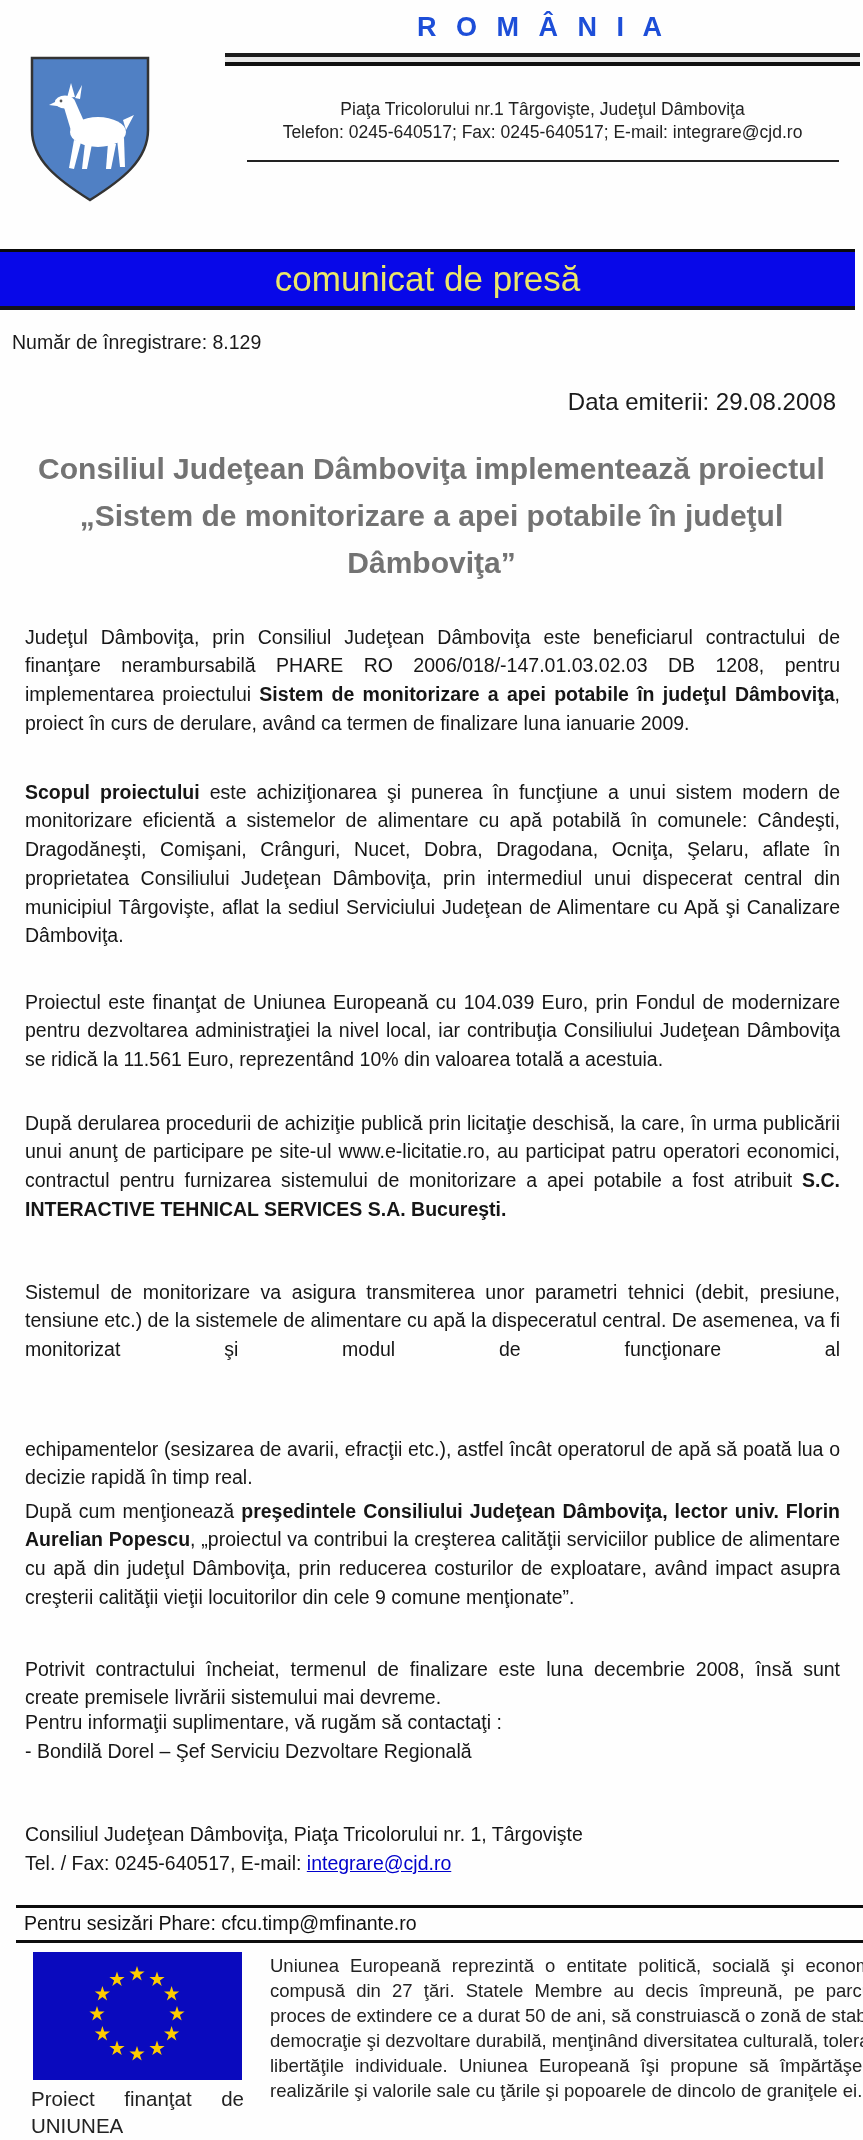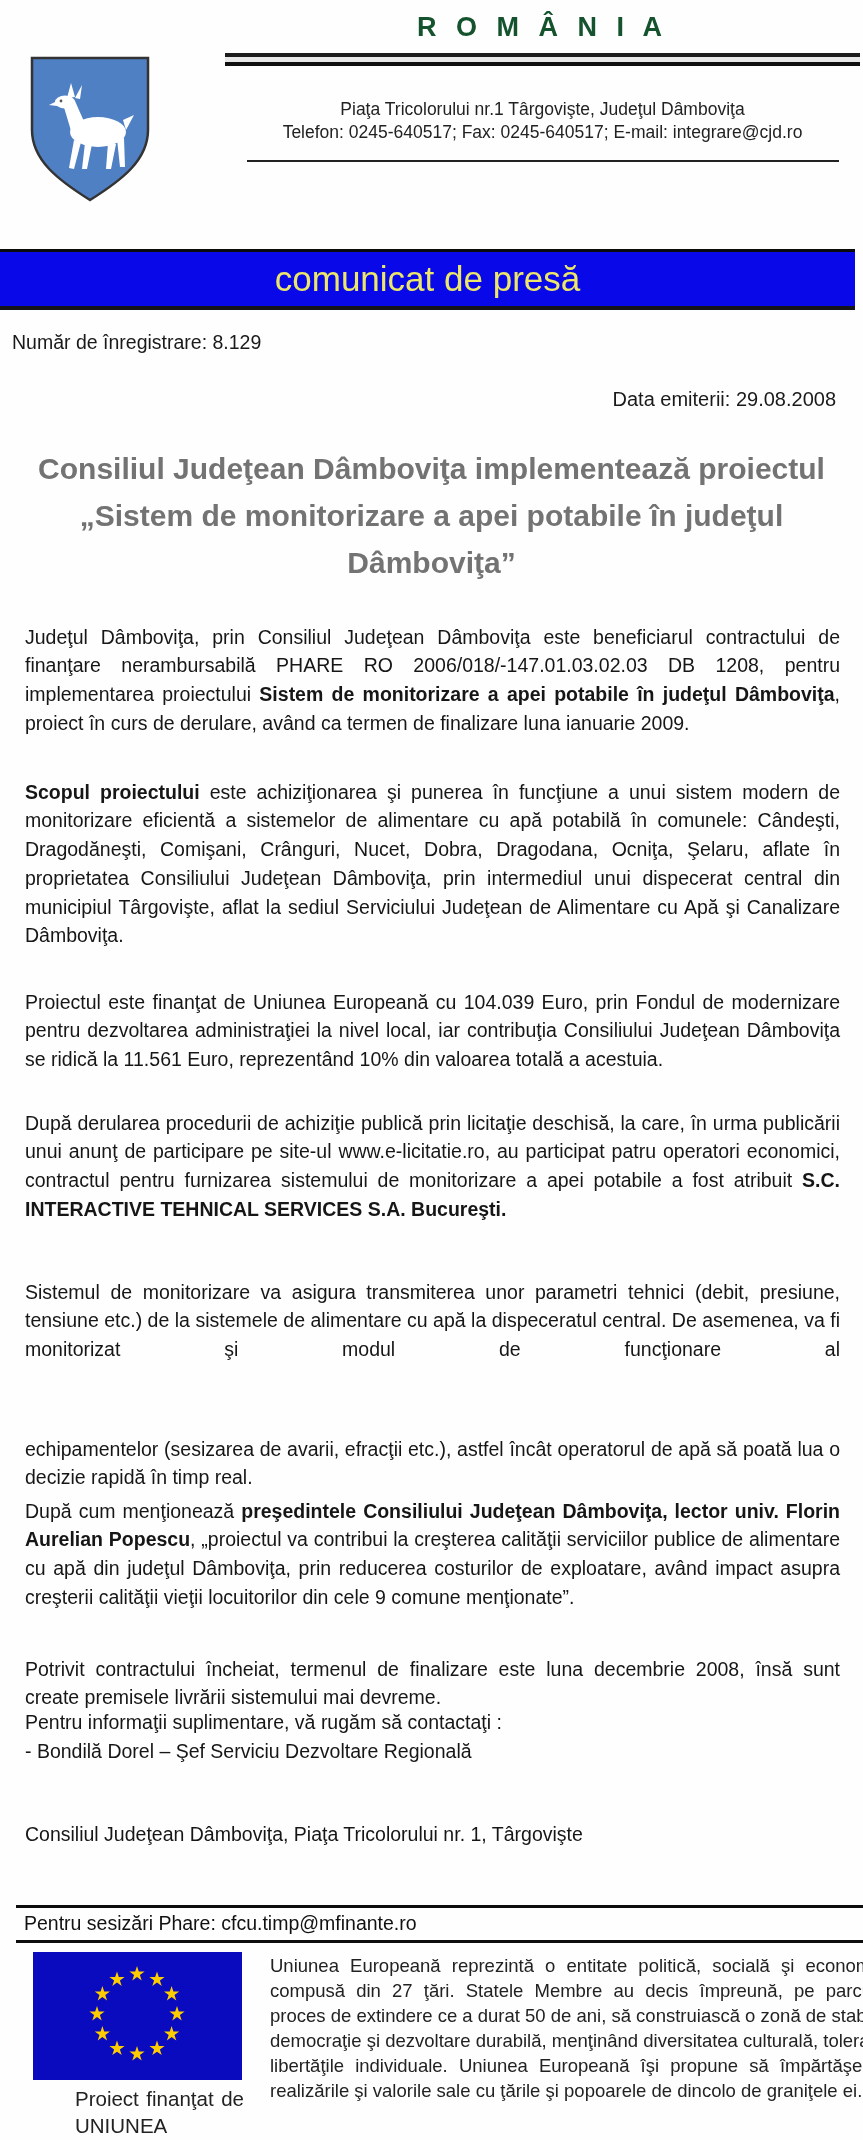--- a/index.html
+++ b/index.html
@@ -5,34 +5,34 @@
   html,body{margin:0;padding:0;background:#ffffff;}
   .page{
     position:relative;width:863px;height:2140px;margin:0 auto;
     background:#fefefe;overflow:hidden;
     font-family:"Liberation Sans","DejaVu Sans",sans-serif;
     color:#1a1a1a;
   }
   
   .crest{position:absolute;left:28px;top:54px;width:124px;height:150px;}
   .hdr-right{position:absolute;left:225px;top:12px;width:635px;text-align:center;}
-  .h-country{font-size:27px;font-weight:bold;letter-spacing:6px;color:#14532d;}
+  .h-country{font-size:27px;font-weight:bold;letter-spacing:6px;color:#1d4ed8;}
   .h-council{font-size:28px;font-weight:bold;letter-spacing:1px;word-spacing:14px;margin-top:12px;color:#111;}
   .dbl-line{margin-top:10px;height:5px;border-top:4px solid #1c1c1c;border-bottom:4px solid #101010;background:#e8e8e8;}
   .h-addr{margin-top:32px;font-size:17.5px;line-height:23px;color:#222;}
   .thin-line{margin:16px auto 0 auto;width:592px;border-top:2.5px solid #222;}
   
   .banner{
     position:absolute;left:0;top:249px;width:855px;height:54px;
     background:#0808e8;border-top:3px solid #0a0a0a;border-bottom:4px solid #14141a;
     text-align:center;line-height:54px;font-size:35px;color:#ece768;
   }
   
   .reg{position:absolute;left:12px;top:331px;font-size:19.5px;}
-  .date{position:absolute;right:27px;top:388px;font-size:20px;}
+  .date{position:absolute;right:27px;top:388px;font-size:24px;}
   
   .doc-title{
     position:absolute;left:38px;top:445px;width:787px;
     text-align:center;font-size:30px;font-weight:bold;line-height:47px;color:#737373;
   }
   
   .para{
     position:absolute;left:25px;width:815px;
     font-size:19.5px;line-height:28.8px;text-align:justify;color:#161616;
   }
@@ -46,21 +46,21 @@
     position:absolute;left:16px;top:1905px;width:847px;
     border-top:3px solid #0d0d0d;border-bottom:3px solid #0d0d0d;
     padding:4px 0 5px 8px;font-size:19.5px;box-sizing:border-box;color:#111;
   }
   
   .eu-flag{position:absolute;left:33px;top:1952px;width:209px;height:128px;}
   .flag-caption{
     position:absolute;left:31px;top:2085px;width:213px;
     font-size:20.5px;line-height:27px;color:#222;
   }
-  .flag-caption .cap-line{text-align:justify;text-align-last:justify;margin-left:44px;}
+  .flag-caption .cap-line{text-align:justify;text-align-last:justify;}
   .eu-text{position:absolute;left:270px;top:1953px;width:740px;}
   .eu-line{white-space:nowrap;font-size:18.5px;line-height:25px;color:#222;}
   .eu-line.j{word-spacing:6px;}
 </style>
 </head>
 <body>
 
 <div class="page">
 
   <div class="crest">
@@ -116,20 +116,21 @@
 
   <p class="para" style="top:1635px"><span>Potrivit contractului încheiat, termenul de finalizare este luna decembrie 2008, însă sunt create premisele livrării sistemului mai devreme.</span></p>
 
   <div class="para left" style="top:1708px">
     <div class="line">Pentru informaţii suplimentare, vă rugăm să contactaţi :</div>
     <div class="line">- Bondilă Dorel – Şef Serviciu Dezvoltare Regională</div>
   </div>
 
   <div class="para left" style="top:1820px">
     <div class="line">Consiliul Judeţean Dâmboviţa, Piaţa Tricolorului nr. 1, Târgovişte</div>
+    <div class="line"><span>Tel. / Fax: 0245-640517, E-mail: </span><a class="email" href="#">integrare@cjd.ro</a></div>
   </div>
 
   <div class="phare-strip">Pentru sesizări Phare: cfcu.timp@mfinante.ro</div>
 
   <div class="eu-flag">
     <svg width="209" height="128" viewBox="0 0 209 128" xmlns="http://www.w3.org/2000/svg">
       <defs>
         <polygon id="star" points="0,-8 1.8,-2.5 7.6,-2.5 2.9,1 4.7,6.5 0,3.1 -4.7,6.5 -2.9,1 -7.6,-2.5 -1.8,-2.5" fill="#ffcc00"></polygon>
       </defs>
       <rect x="0" y="0" width="209" height="128" fill="#0a0abe"></rect>

